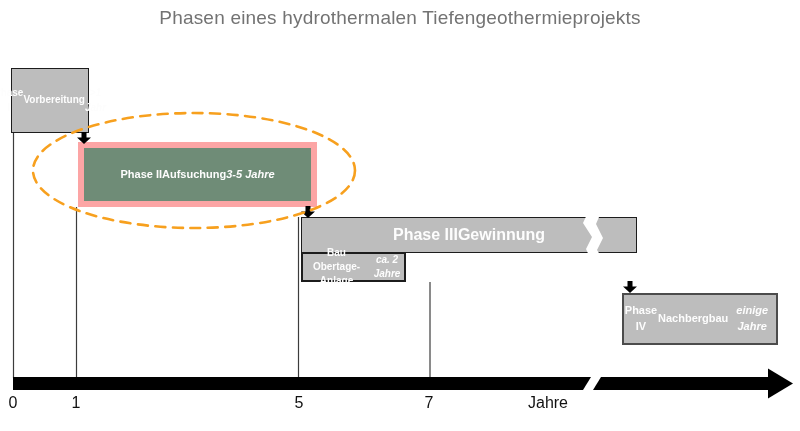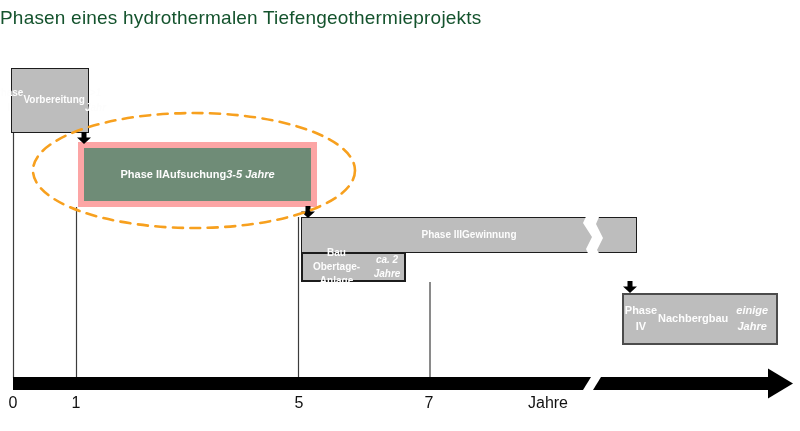--- a/index.html
+++ b/index.html
@@ -1,34 +1,34 @@
 <!DOCTYPE html>
 <html><head>
 <meta charset="utf-8">
 <style>
   html,body{margin:0;padding:0;background:#fff;}
   .stage{
     position:relative;width:800px;height:431px;background:#ffffff;
     font-family:"Liberation Sans",sans-serif;overflow:hidden;
   }
   .title{
-    position:absolute;top:7px;left:0;width:100%;text-align:left;
-    font-size:19px;color:#14532d;letter-spacing:.2px;
+    position:absolute;top:7px;left:0;width:100%;text-align:center;
+    font-size:19px;color:#737373;letter-spacing:.2px;
   }
   .pbox{
     position:absolute;box-sizing:border-box;
     display:flex;flex-direction:row;align-items:center;justify-content:center;
     text-align:center;color:#fdfdfd;line-height:1.42;font-weight:600;
   }
   .gray{background:#bdbdbd;border:1.5px solid #1c1c1c;}
   .pdur{font-style:italic;}
   #p1{left:11px;top:68px;width:78px;height:65px;font-size:10px;}
   #p2{left:78px;top:142px;width:239px;height:65px;font-size:11px;
       background:#6f8c77;border:6px solid #fca5a5;}
-  #p3h{left:301px;top:217px;width:336px;height:36px;font-size:10px;}
+  #p3h{left:301px;top:217px;width:336px;height:36px;font-size:16px;}
   #p3a{left:301px;top:252px;width:105px;height:30px;font-size:10px;border-width:2px;}
   #p3b{left:429px;top:252px;width:208px;height:30px;font-size:10px;border-width:2px;}
   #p4{left:622px;top:293px;width:156px;height:52px;font-size:11px;border:2px solid #4c4c4c;}
   .overlay{position:absolute;left:0;top:0;width:800px;height:431px;pointer-events:none;}
   .ticklabel{
     position:absolute;top:394px;transform:translateX(-50%);
     font-size:16px;color:#111;white-space:nowrap;
   }
 </style>
 </head>

